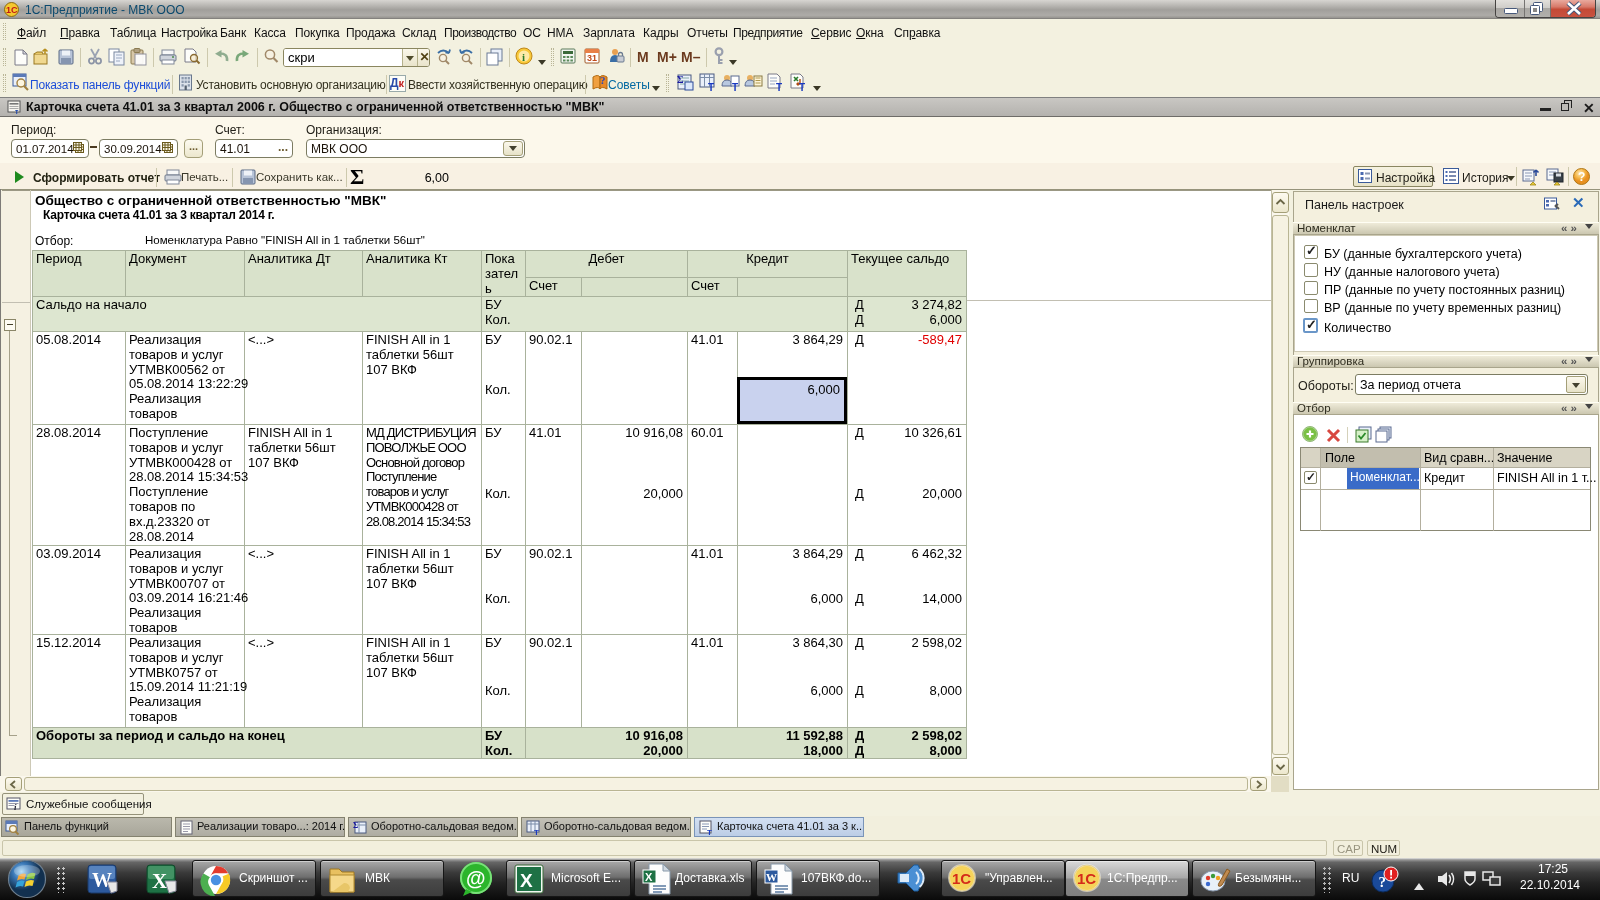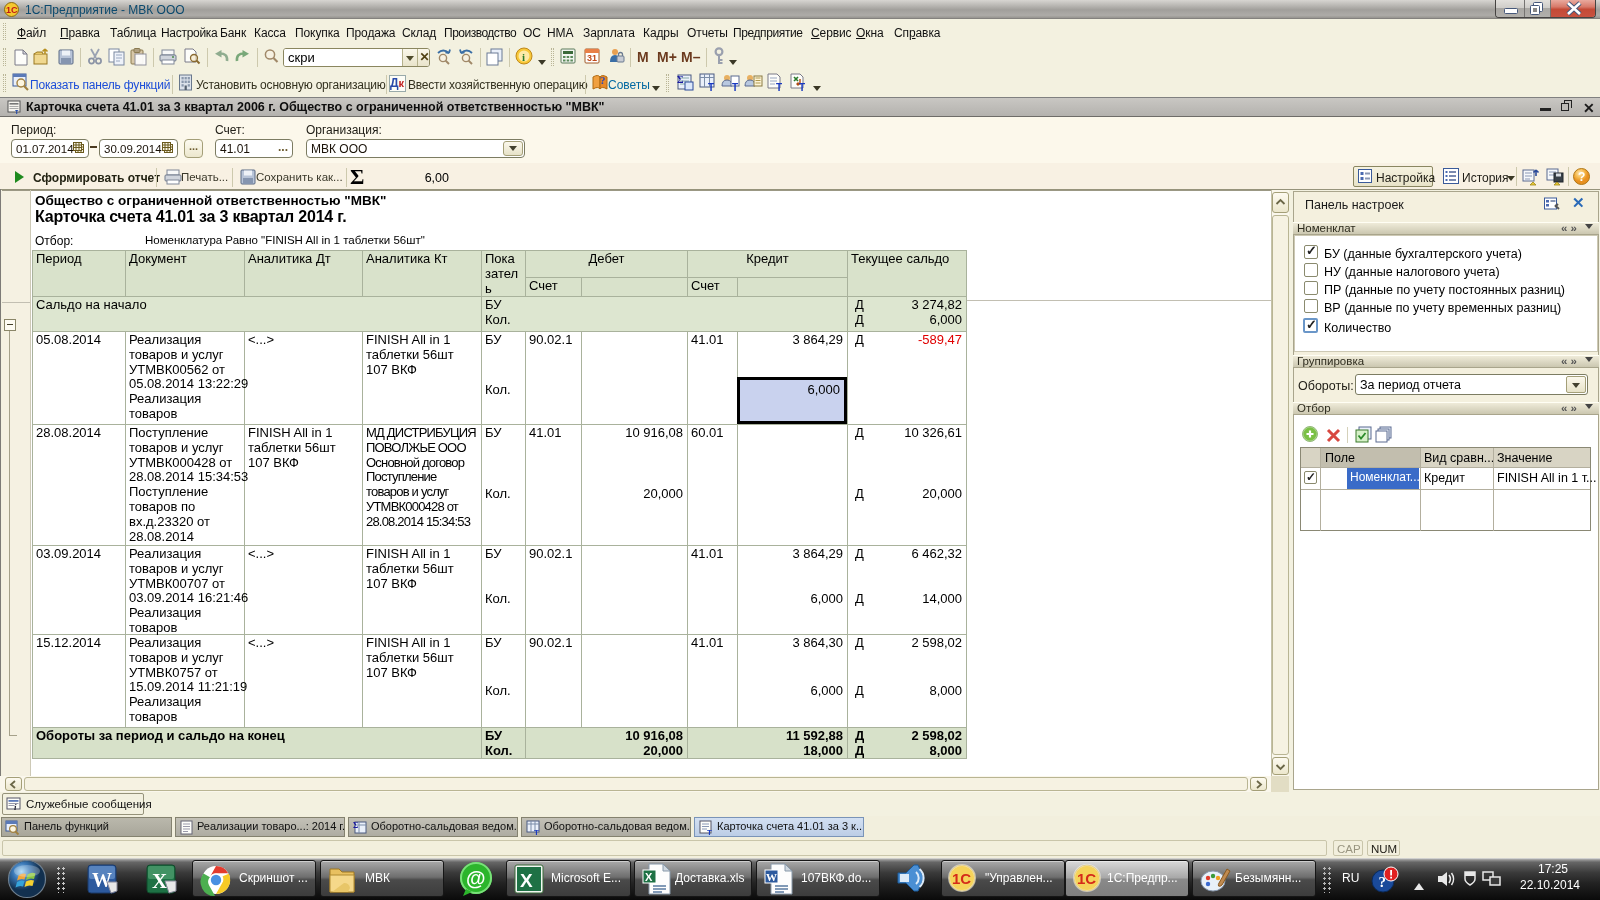--- a/index.html
+++ b/index.html
@@ -396,21 +396,21 @@
 <div class="a" style="left:2px;top:190px;width:1269px;height:1px;background:#9b9884"></div>
 <div class="a" style="left:30px;top:190px;width:1px;height:586px;background:#cdc9b6"></div>
 <div class="a" style="left:966px;top:300px;width:305px;height:1px;background:#c2bfb2"></div>
 <div class="a" style="left:2px;top:302px;width:28px;height:1px;background:#c2bfb2"></div>
 <div class="a" style="left:9px;top:331px;width:1px;height:405px;background:#a5a18a"></div>
 <div class="a" style="left:9px;top:735px;width:8px;height:1px;background:#a5a18a"></div>
 <div class="a" style="left:4px;top:319px;width:12px;height:12px;background:#fdfbf2;border:1px solid #8a8668"></div>
 <div class="a" style="left:7px;top:324px;width:6px;height:1px;background:#44402a"></div>
 
 <div class="a b" style="left:35px;top:193px;font-size:13.5px">Общество с ограниченной ответственностью "МВК"</div>
-<div class="a b" style="left:35px;top:208px;font-size:16px;letter-spacing:-0.2px">Карточка счета 41.01 за 3 квартал 2014 г.</div>
+<div class="a b" style="left:43px;top:208px;font-size:12px;letter-spacing:-0.2px">Карточка счета 41.01 за 3 квартал 2014 г.</div>
 <div class="a" style="left:35px;top:234px;font-size:12px">Отбор:</div>
 <div class="a" style="left:145px;top:234px;font-size:11.5px">Номенклатура Равно "FINISH All in 1 таблетки 56шт"</div>
 
 <div class="a" style="left:32px;top:250px;width:934px;height:46px;background:#d9e2cb"></div>
 <div class="a" style="left:32px;top:296px;width:934px;height:35px;background:#dde6d0"></div>
 <div class="a" style="left:32px;top:727px;width:934px;height:31px;background:#d7e1c9"></div>
 
 <div class="gl" style="left:32px;top:250px;width:1px;height:508px"></div>
 <div class="gl" style="left:125px;top:250px;width:1px;height:46px"></div>
 <div class="gl" style="left:125px;top:331px;width:1px;height:396px"></div>

